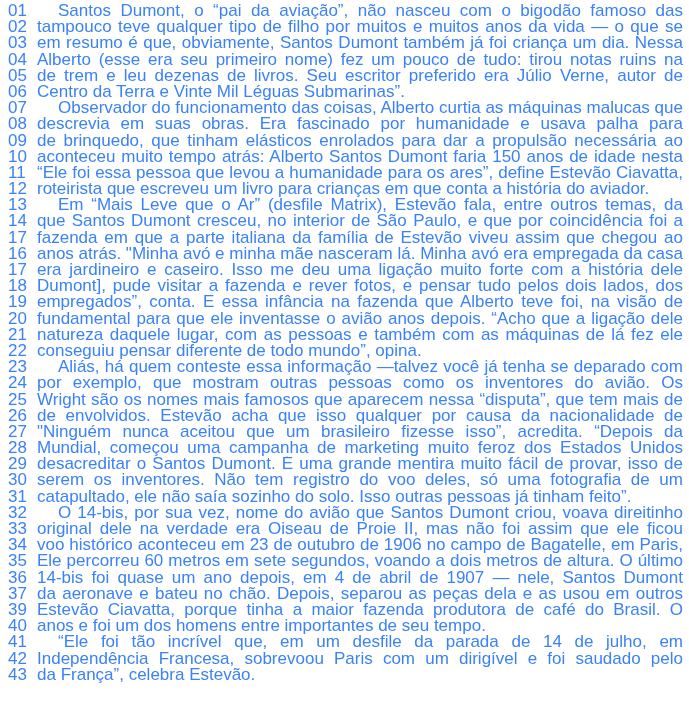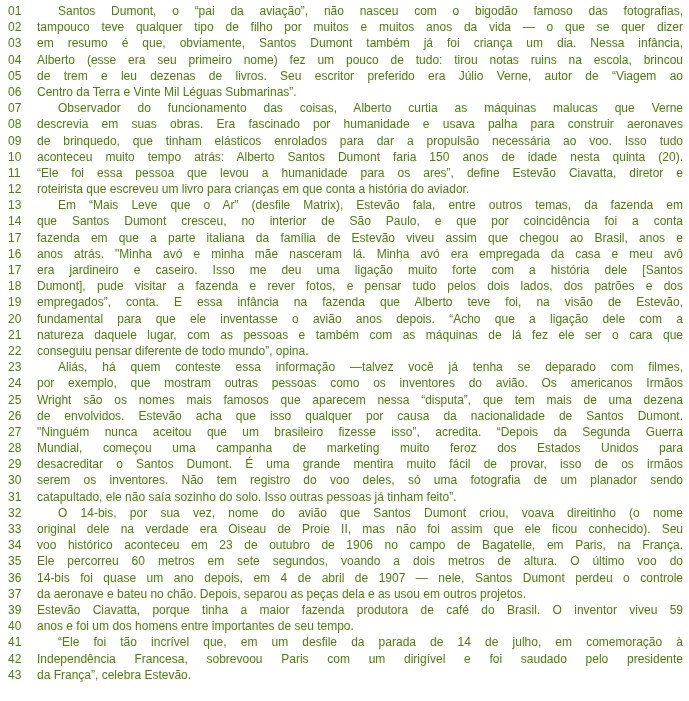--- a/index.html
+++ b/index.html
@@ -9,22 +9,22 @@
     width: 689px;
     height: 701px;
     overflow: hidden;
   }
   .page {
     box-sizing: border-box;
     width: 689px;
     height: 701px;
     padding: 3px 6px 0 8px;
     font-family: "Liberation Sans", "DejaVu Sans", sans-serif;
-    font-size: 12px;
-    color: #4d7c0f;
+    font-size: 17px;
+    color: #3b82f6;
   }
   .line {
     display: flex;
     line-height: 16.2px;
     height: 16.2px;
     white-space: normal;
     overflow: hidden;
   }
   .num {
     flex: 0 0 29px;

